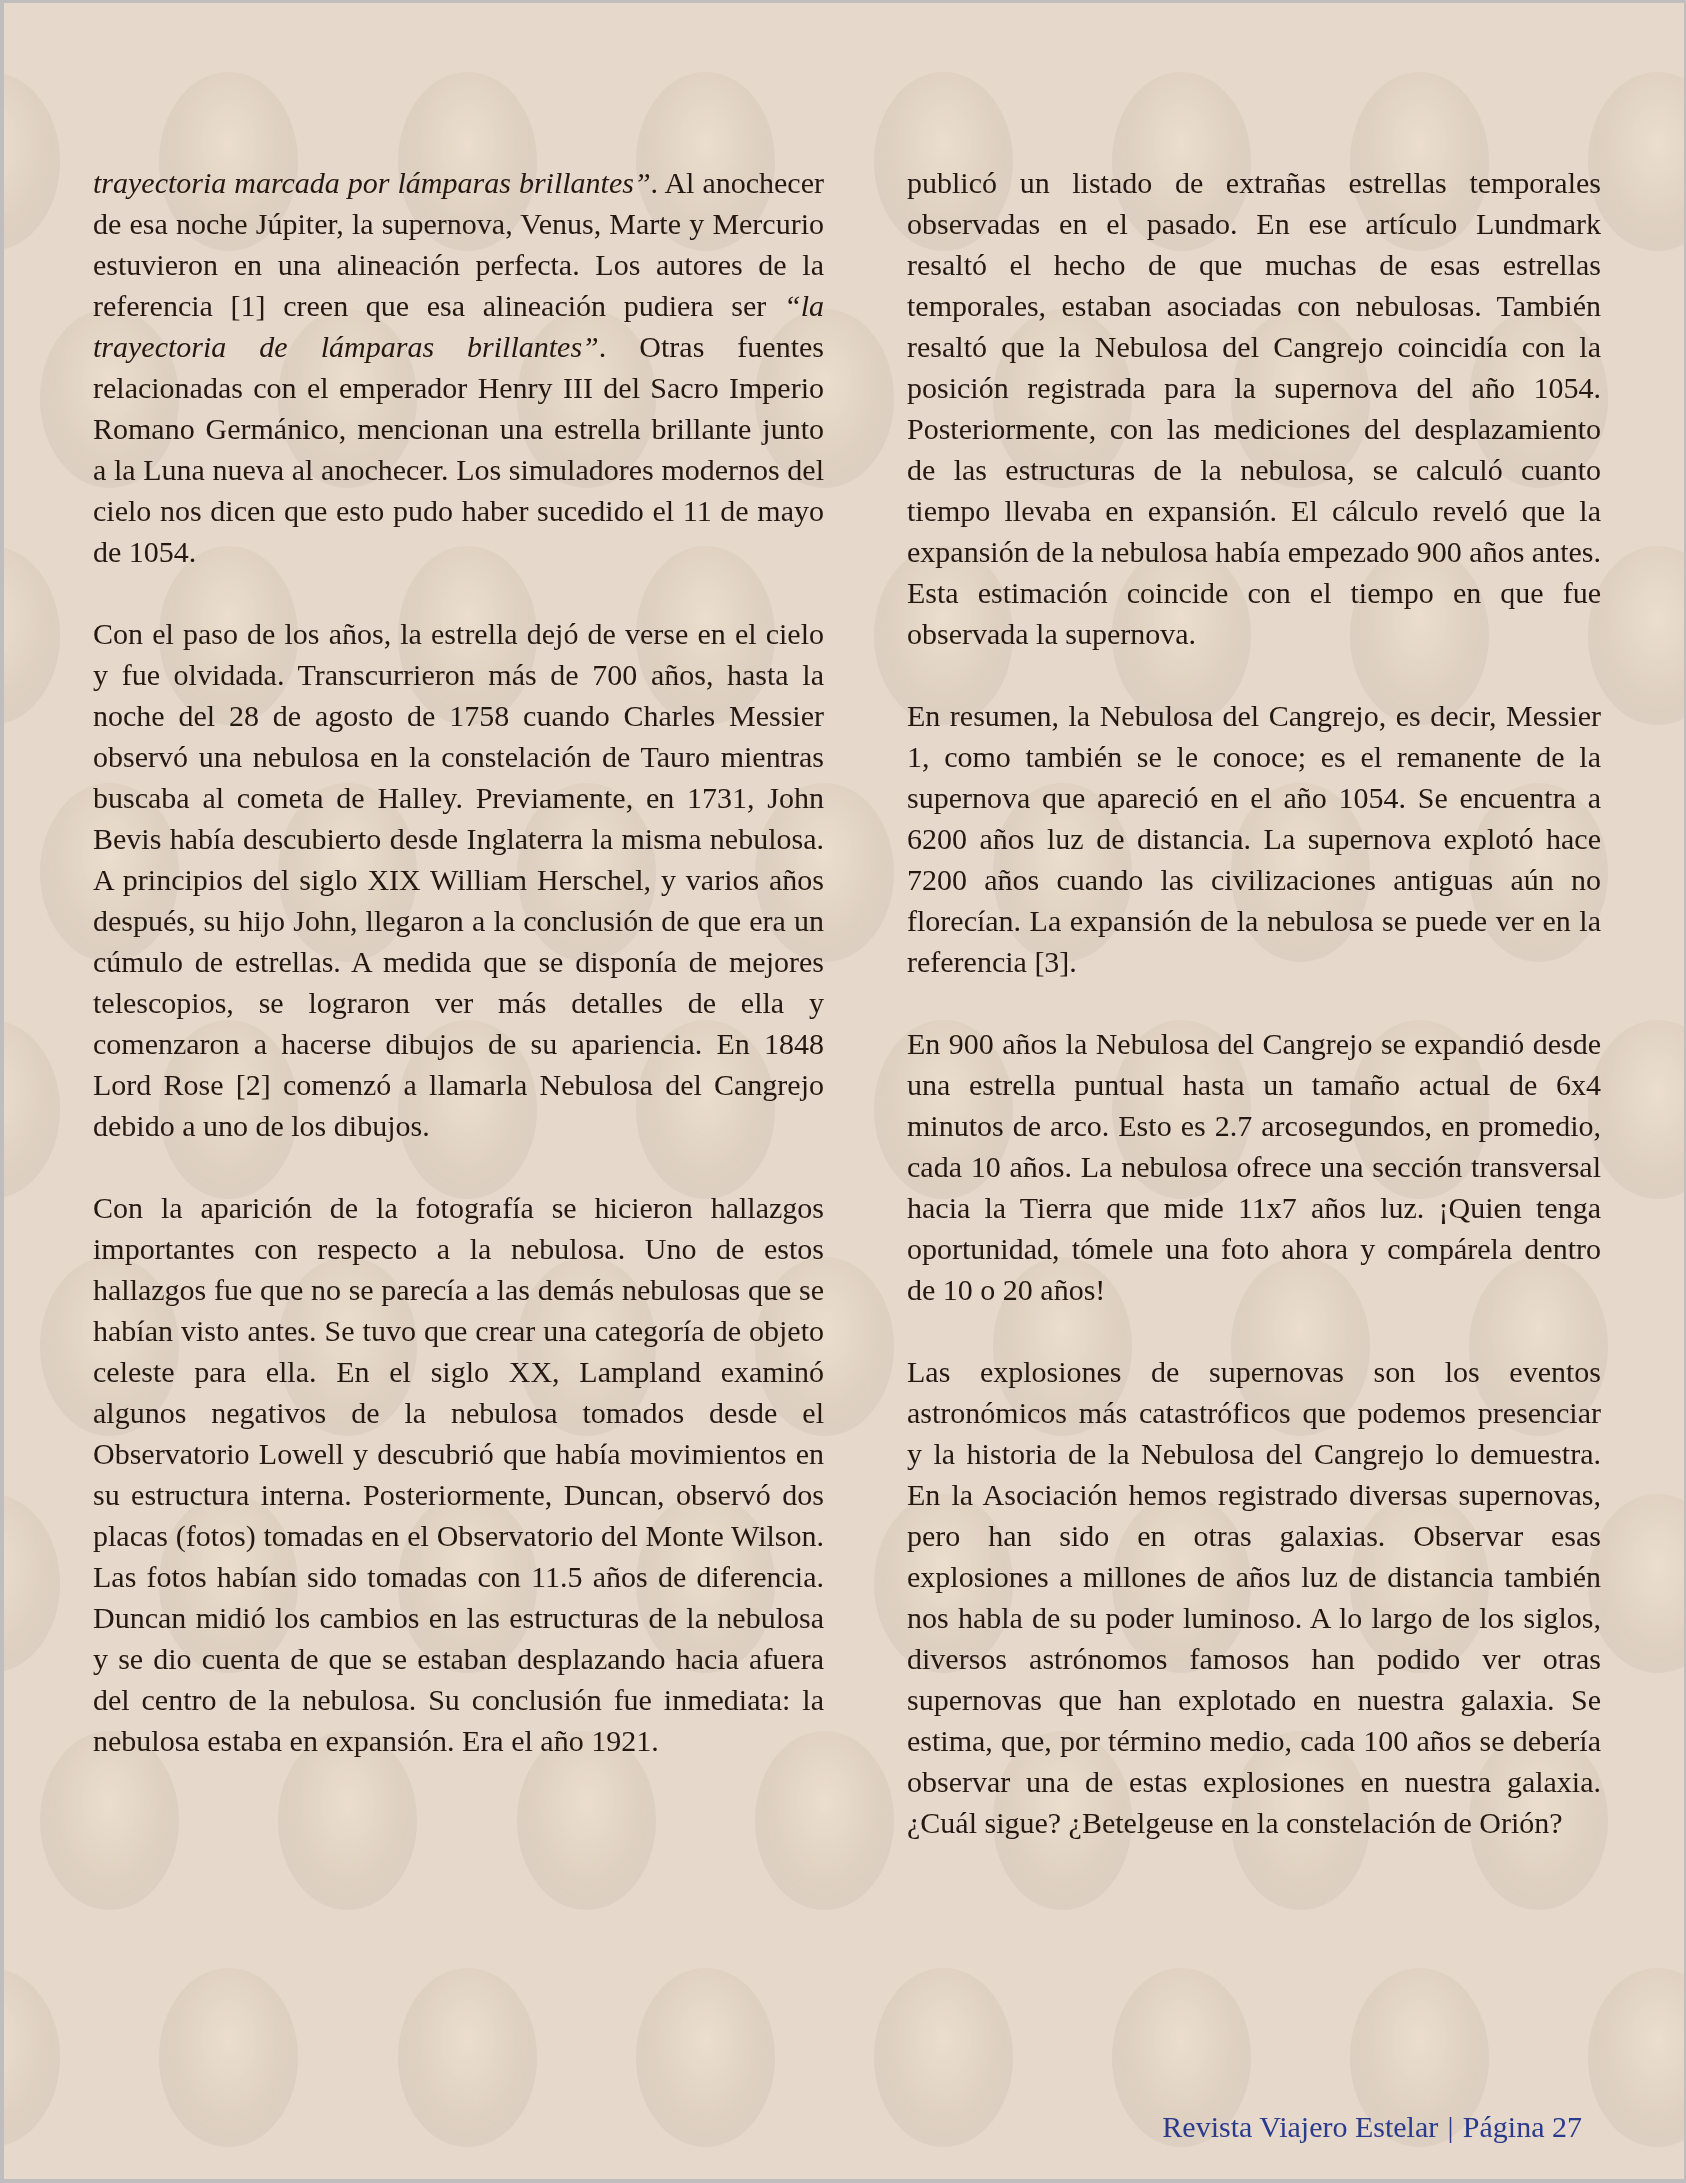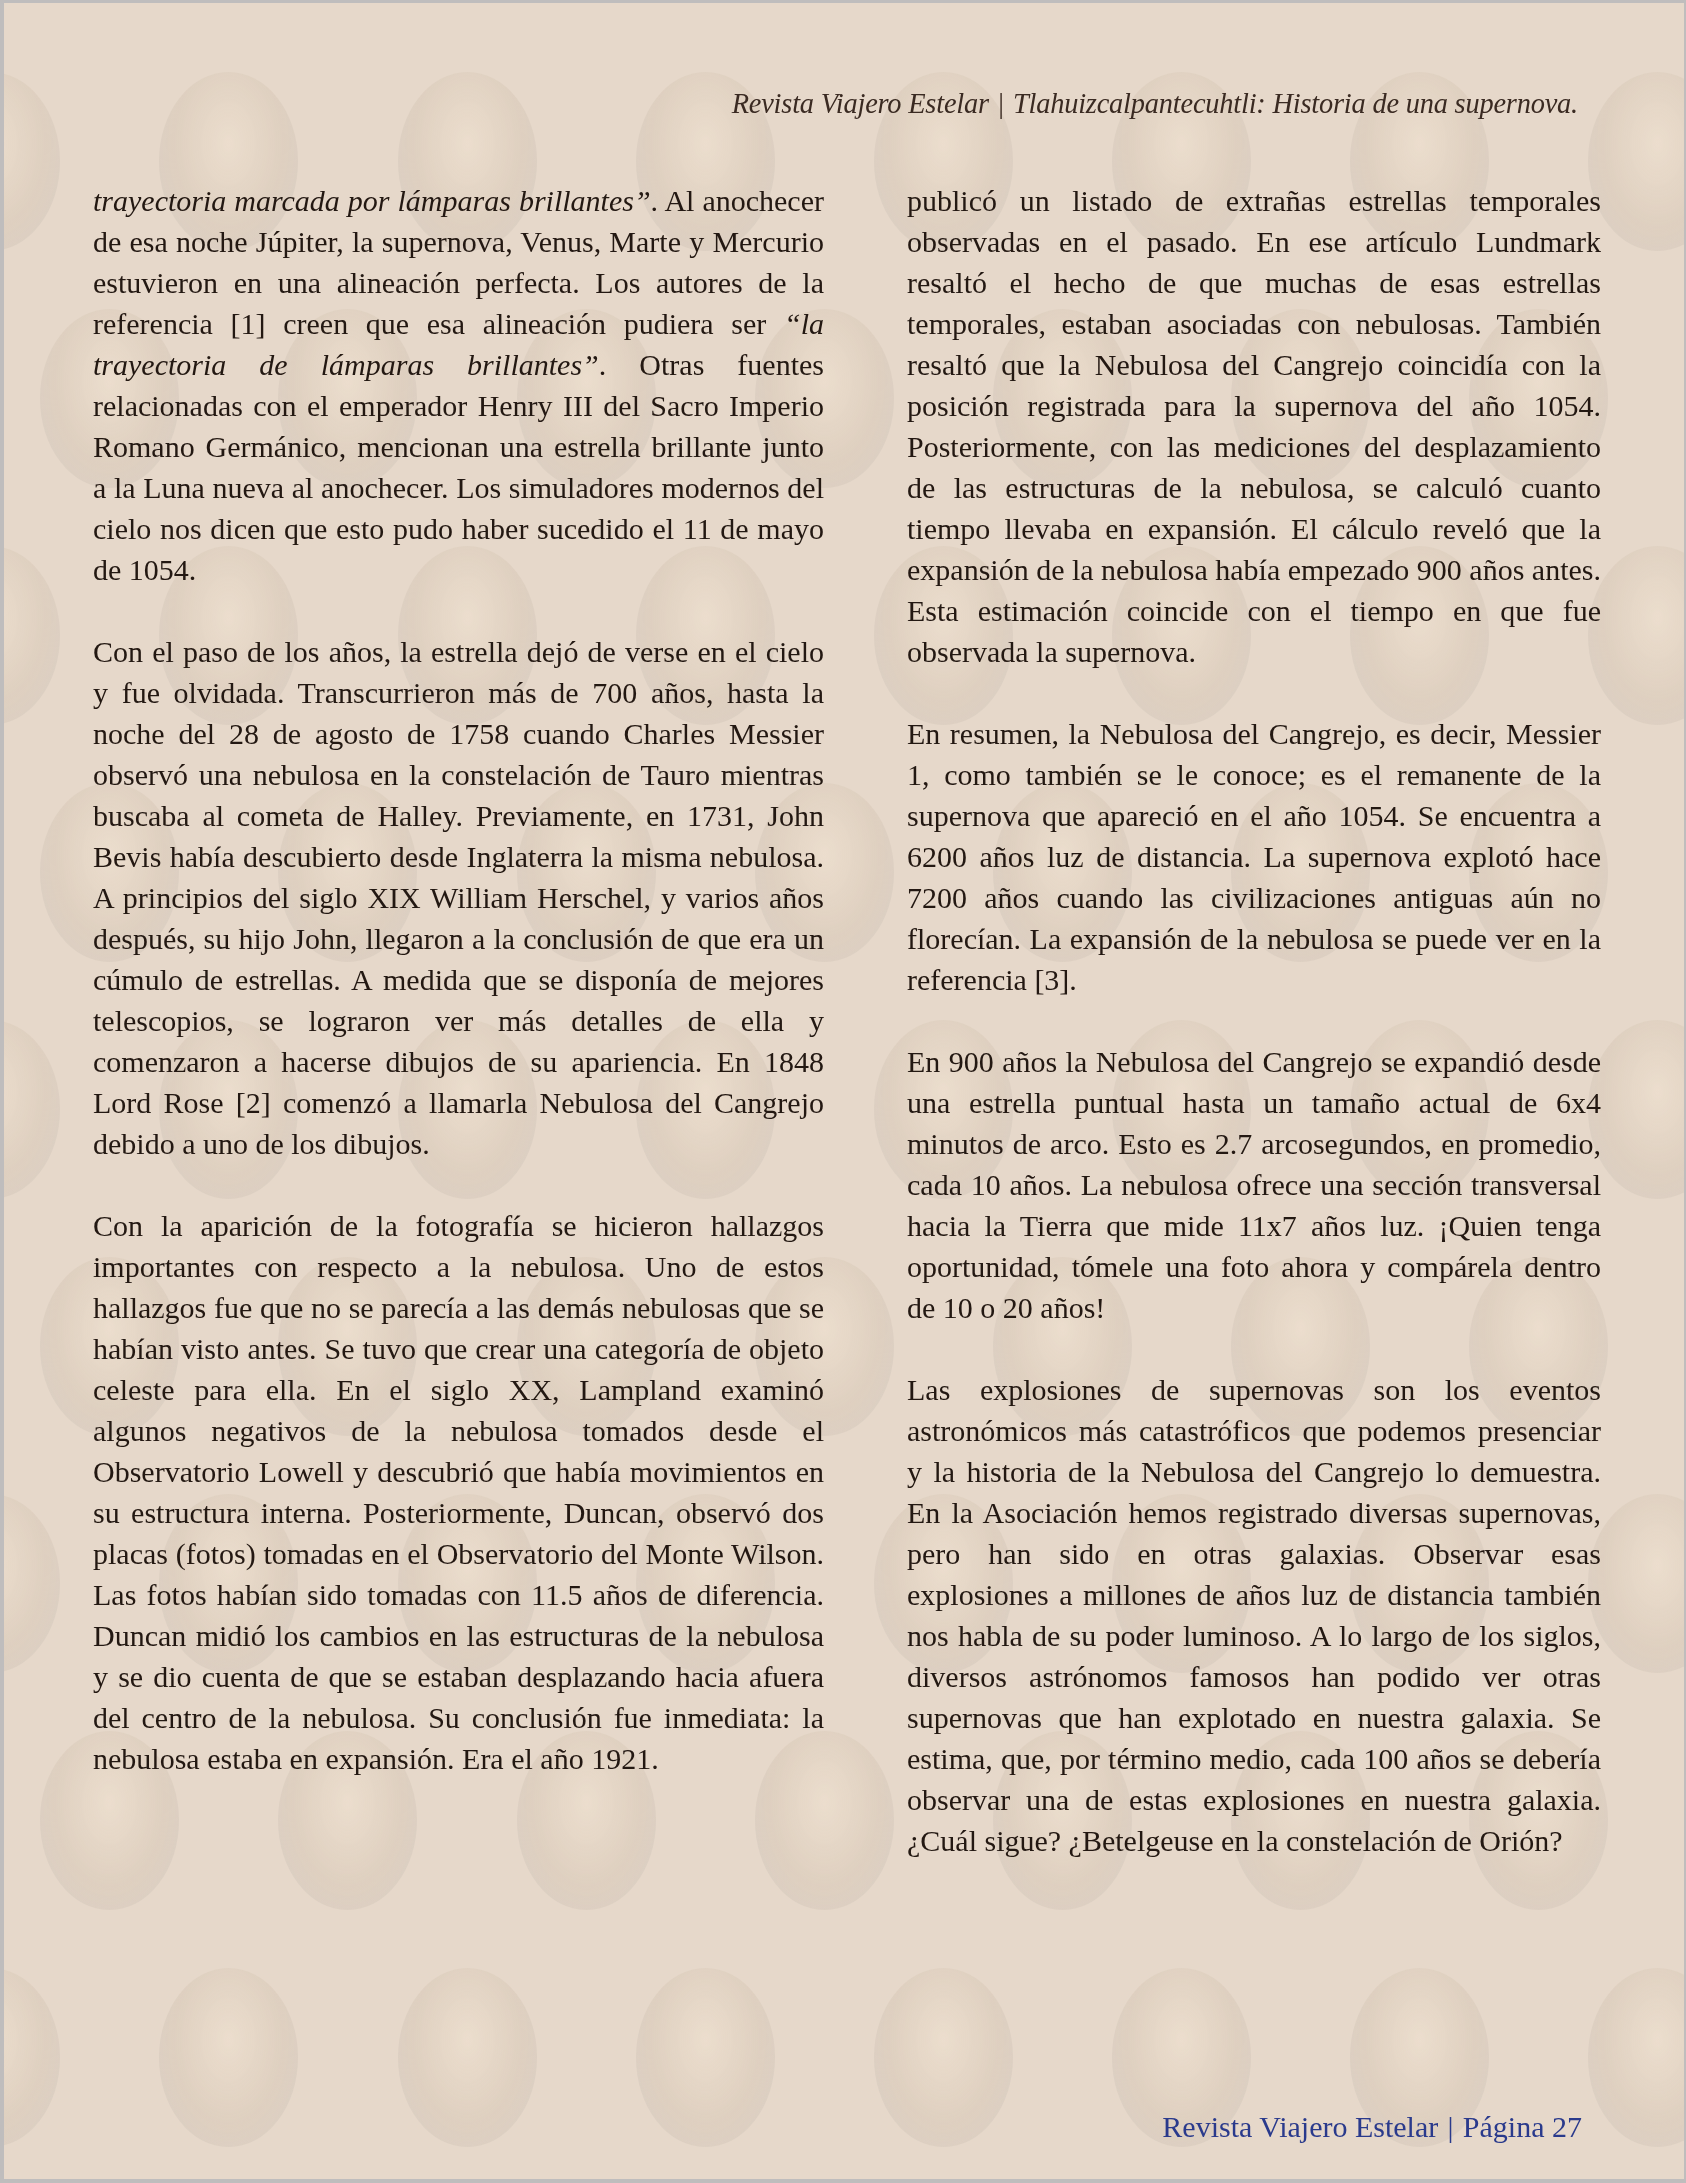--- a/index.html
+++ b/index.html
@@ -27,21 +27,21 @@
       filter: blur(0.7px);
     }
     .header {
       position: absolute; right: 106px; top: 85px;
       font-style: italic; font-size: 28.4px; color: #3a2a22;
       letter-spacing: -0.2px;
       white-space: nowrap;
     }
     .header .sep { font-style: normal; margin: 0 9.3px; }
     .col {
-      position: absolute; top: 177px;
+      position: absolute; top: 159px;
       width: 731px;
       font-size: 30px; line-height: 41px;
       color: #231812;
       text-align: justify;
     }
     .col.left { left: 89px; }
     .col.right { left: 903px; width: 694px; }
     .col p { margin: 0 0 41px 0; }
     .col p:last-child { margin-bottom: 0; }
     .col p.cont-end { text-align-last: justify; }
@@ -122,23 +122,20 @@
       <div class="moon" style="left: -83px; top: 1965px;"></div>
       <div class="moon" style="left: 155px; top: 1965px;"></div>
       <div class="moon" style="left: 394px; top: 1965px;"></div>
       <div class="moon" style="left: 632px; top: 1965px;"></div>
       <div class="moon" style="left: 870px; top: 1965px;"></div>
       <div class="moon" style="left: 1108px; top: 1965px;"></div>
       <div class="moon" style="left: 1346px; top: 1965px;"></div>
       <div class="moon" style="left: 1584px; top: 1965px;"></div>
     </div>
 
-  <div class="header">
-    <span>Revista Viajero Estelar</span><span class="sep">|</span><span>Tlahuizcalpantecuhtli: Historia de una supernova.</span>
-  </div>
 
   <div class="col left">
     <p><em>trayectoria marcada por lámparas brillantes”</em><span>. Al anochecer de esa noche Júpiter, la supernova, Venus, Marte y Mercurio estuvieron en una alineación perfecta. Los autores de la referencia [1] creen que esa alineación pudiera ser </span><em>“la trayectoria de lámparas brillantes”</em><span>. Otras fuentes relacionadas con el emperador Henry III del Sacro Imperio Romano Germánico, mencionan una estrella brillante junto a la Luna nueva al anochecer. Los simuladores modernos del cielo nos dicen que esto pudo haber sucedido el 11 de mayo de 1054.</span></p>
     <p>Con el paso de los años, la estrella dejó de verse en el cielo y fue olvidada. Transcurrieron más de 700 años, hasta la noche del 28 de agosto de 1758 cuando Charles Messier observó una nebulosa en la constelación de Tauro mientras buscaba al cometa de Halley. Previamente, en 1731, John Bevis había descubierto desde Inglaterra la misma nebulosa. A principios del siglo XIX William Herschel, y varios años después, su hijo John, llegaron a la conclusión de que era un cúmulo de estrellas. A medida que se disponía de mejores telescopios, se lograron ver más detalles de ella y comenzaron a hacerse dibujos de su apariencia. En 1848 Lord Rose [2] comenzó a llamarla Nebulosa del Cangrejo debido a uno de los dibujos.</p>
     <p>Con la aparición de la fotografía se hicieron hallazgos importantes con respecto a la nebulosa. Uno de estos hallazgos fue que no se parecía a las demás nebulosas que se habían visto antes. Se tuvo que crear una categoría de objeto celeste para ella. En el siglo XX, Lampland examinó algunos negativos de la nebulosa tomados desde el Observatorio Lowell y descubrió que había movimientos en su estructura interna. Posteriormente, Duncan, observó dos placas (fotos) tomadas en el Observatorio del Monte Wilson. Las fotos habían sido tomadas con 11.5 años de diferencia. Duncan midió los cambios en las estructuras de la nebulosa y se dio cuenta de que se estaban desplazando hacia afuera del centro de la nebulosa. Su conclusión fue inmediata: la nebulosa estaba en expansión. Era el año 1921.</p>
   </div>
 
   <div class="col right">
     <p>publicó un listado de extrañas estrellas temporales observadas en el pasado. En ese artículo Lundmark resaltó el hecho de que muchas de esas estrellas temporales, estaban asociadas con nebulosas. También resaltó que la Nebulosa del Cangrejo coincidía con la posición registrada para la supernova del año 1054. Posteriormente, con las mediciones del desplazamiento de las estructuras de la nebulosa, se calculó cuanto tiempo llevaba en expansión. El cálculo reveló que la expansión de la nebulosa había empezado 900 años antes. Esta estimación coincide con el tiempo en que fue observada la supernova.</p>
     <p>En resumen, la Nebulosa del Cangrejo, es decir, Messier 1, como también se le conoce; es el remanente de la supernova que apareció en el año 1054. Se encuentra a 6200 años luz de distancia. La supernova explotó hace 7200 años cuando las civilizaciones antiguas aún no florecían. La expansión de la nebulosa se puede ver en la referencia [3].</p>

